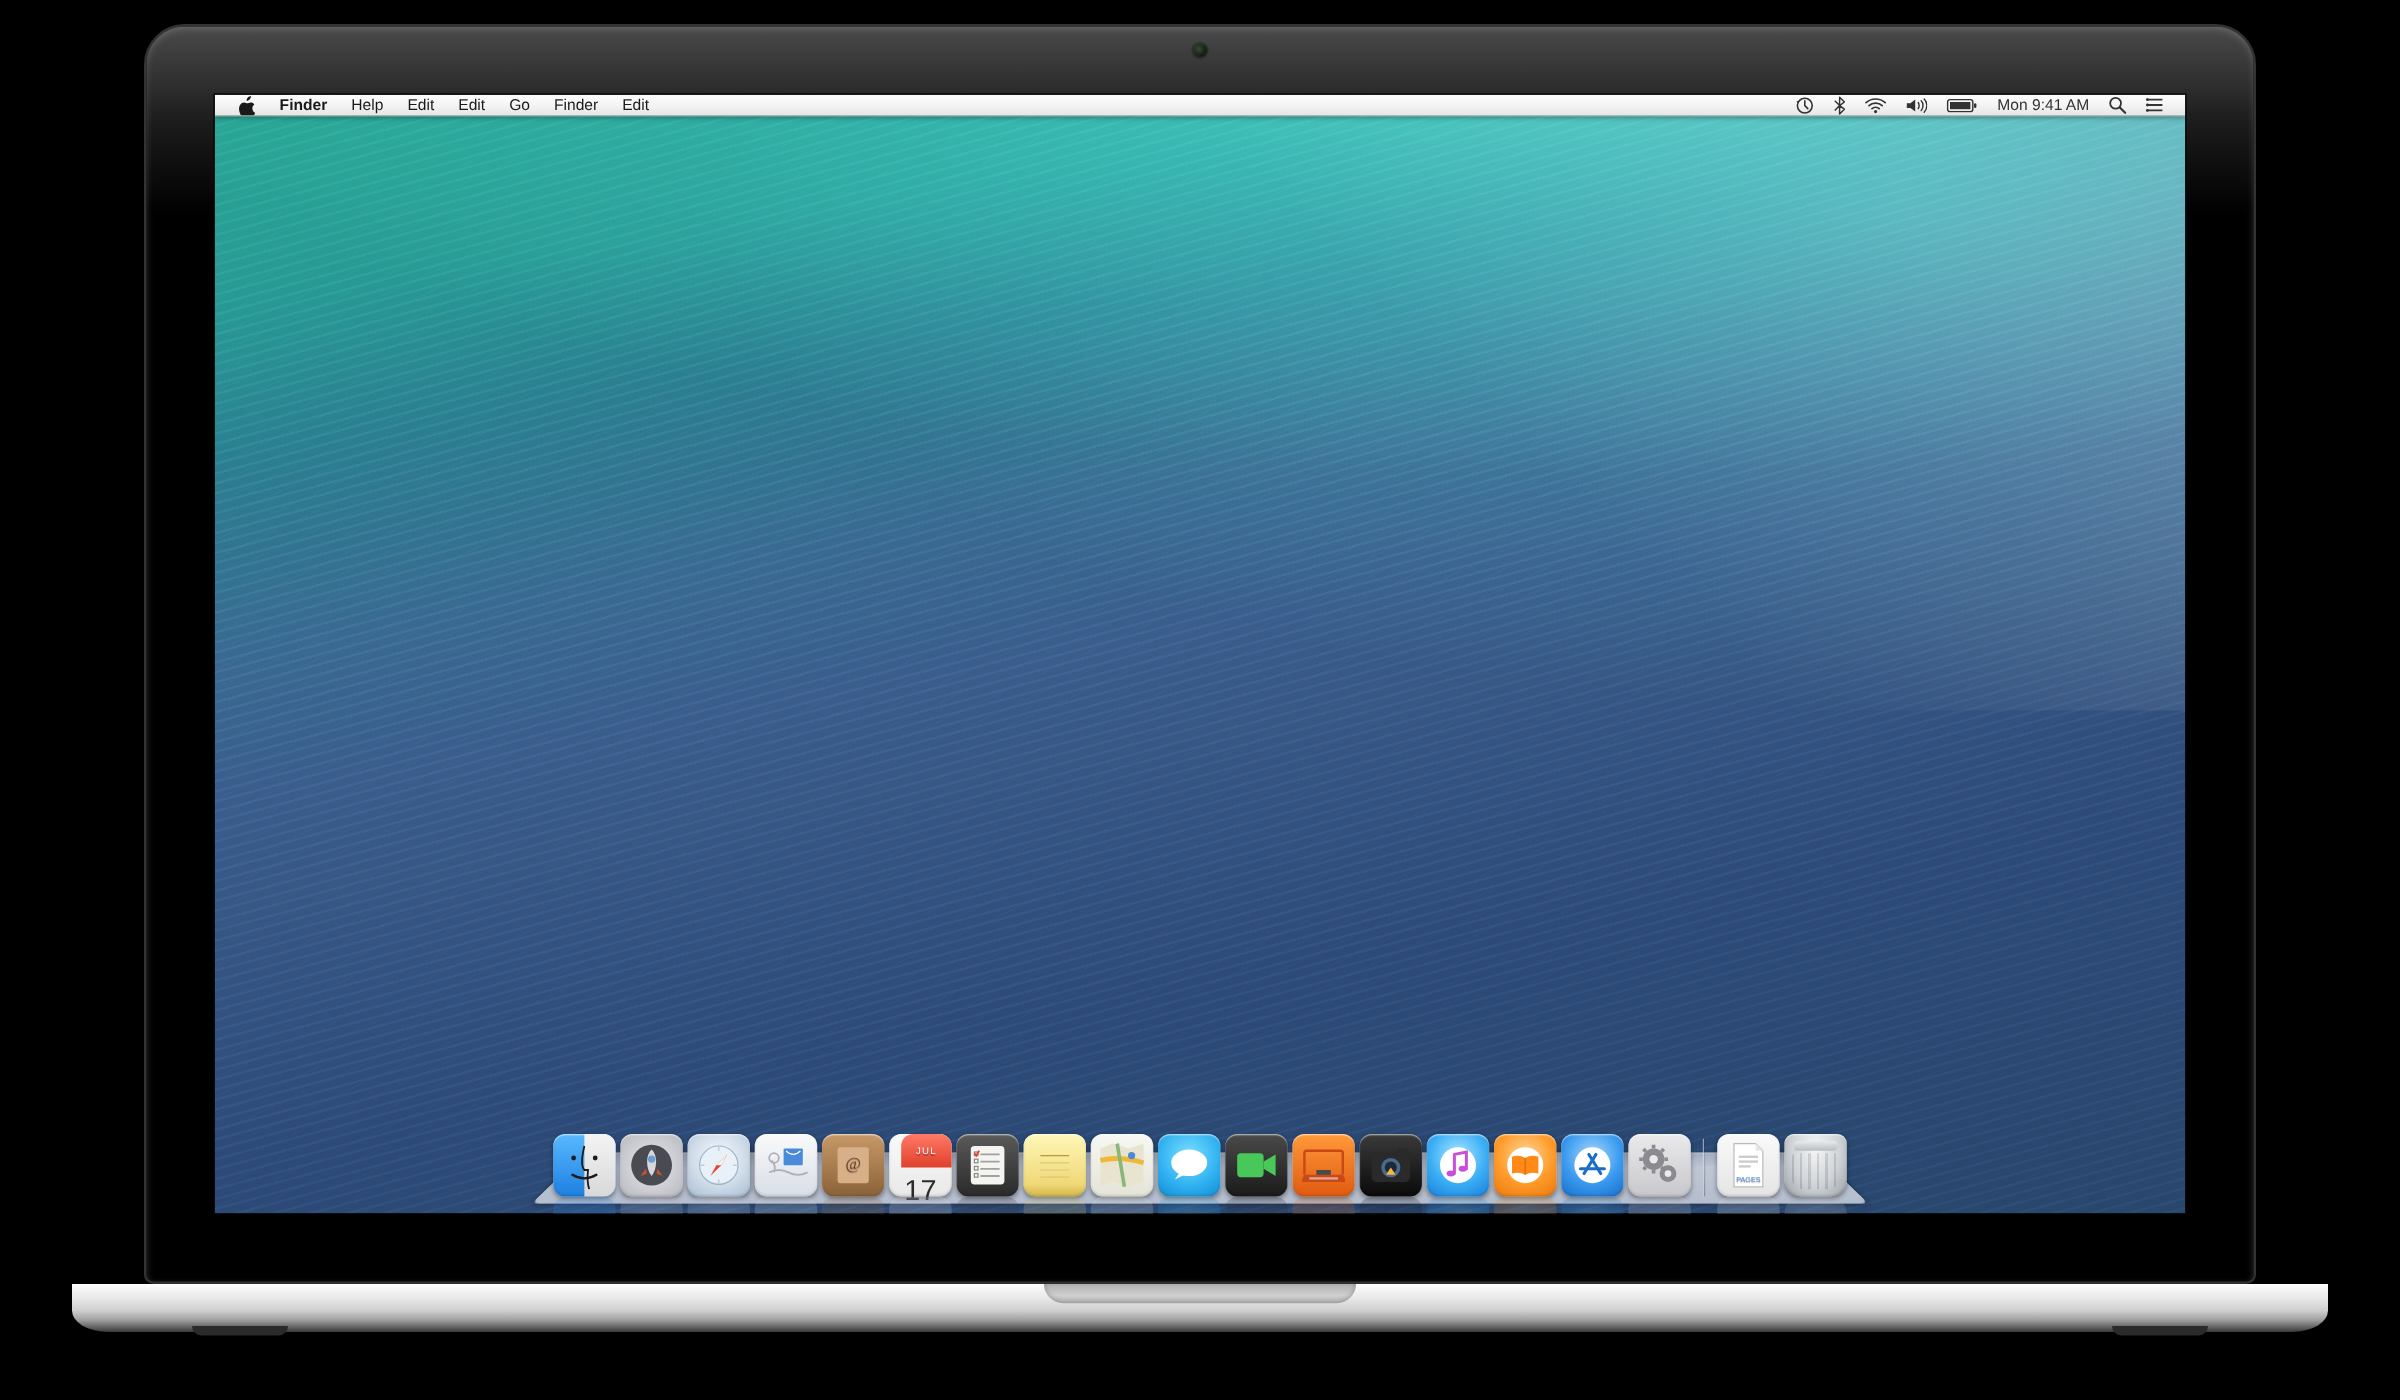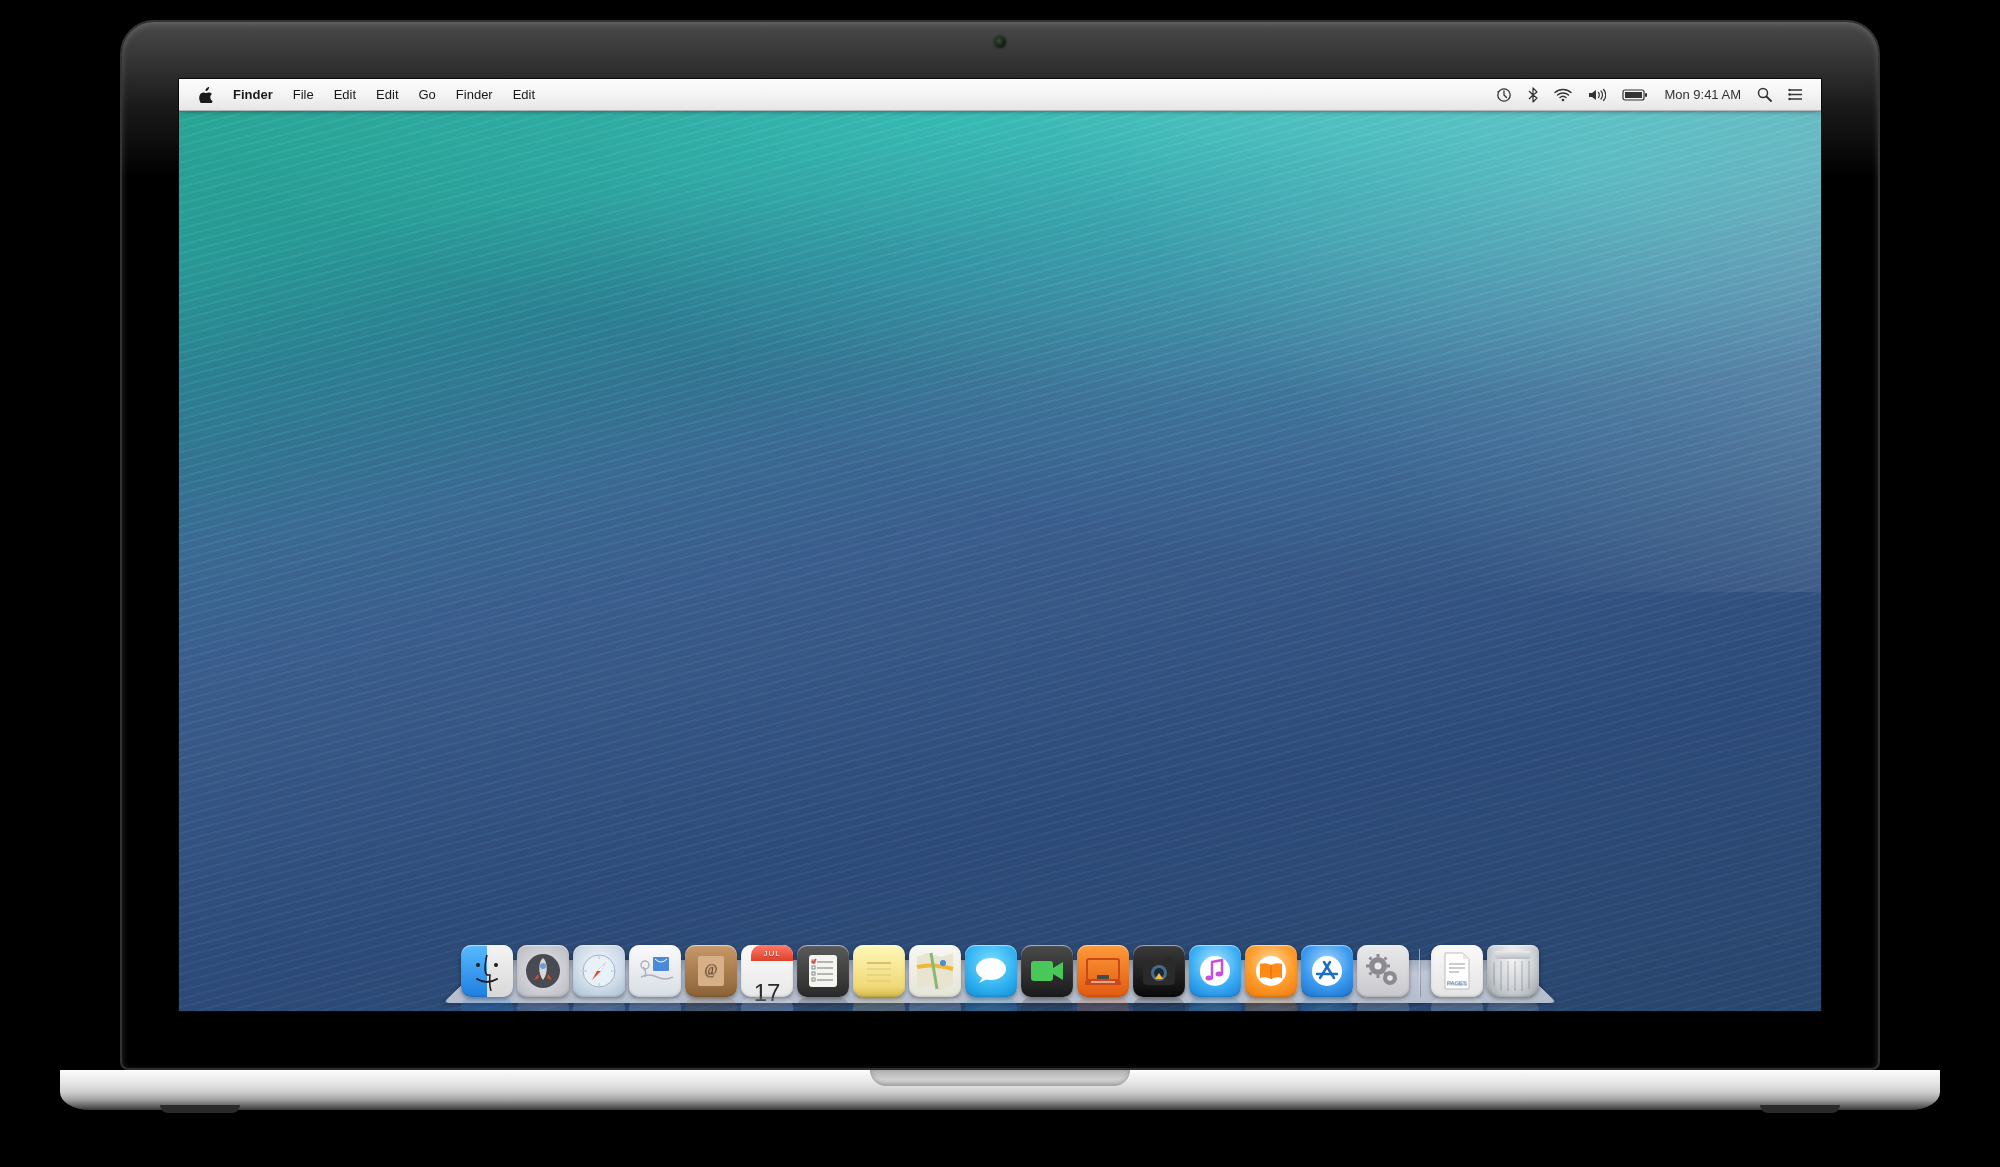--- a/index.html
+++ b/index.html
@@ -106,21 +106,21 @@
   top: 0; right: 0;
   width: 55%; height: 55%;
   background: linear-gradient(225deg, rgba(255,255,255,.22) 0%, rgba(255,255,255,.08) 35%, rgba(255,255,255,0) 60%);
   pointer-events: none;
 }
 
 
 .menubar {
   position: absolute;
   top: 0; left: 0; right: 0;
-  height: 32px;
+  height: 18px;
   background: linear-gradient(180deg, #fdfdfd 0%, #f4f4f4 50%, #e6e6e6 100%);
   border-bottom: 1px solid #b5b5b5;
   display: flex;
   align-items: center;
   justify-content: space-between;
   padding: 0 10px;
   font-size: 13px;
   color: #1a1a1a;
   z-index: 10;
   box-shadow: 0 1px 4px rgba(0,0,0,.35);
@@ -216,21 +216,21 @@
 .i-iphoto   { background: linear-gradient(180deg,#3a3a3a,#0a0a0a); }
 .i-itunes   { background: radial-gradient(circle at 50% 35%,#aee8ff,#3aaef5 55%,#1a7ed8); }
 .i-ibooks   { background: radial-gradient(circle at 50% 35%,#ffd898,#ff9a28 55%,#e87810); }
 .i-appstore { background: radial-gradient(circle at 50% 35%,#a8d8ff,#3a9aef 55%,#1a6ec8); }
 .i-sysprefs { background: linear-gradient(180deg,#eaeaec,#c8c8cc); }
 .i-pages    { background: linear-gradient(180deg,#fafafa,#e4e4e4); }
 .i-trash    { background: radial-gradient(ellipse at 50% 25%, #f4f5f6 0%, #cfd3d7 55%, #9aa0a6 100%); border-radius: 8px 8px 14px 14px; }
 .i-trash::before{content:"";position:absolute;left:6px;right:6px;bottom:6px;top:16px;background:repeating-linear-gradient(90deg,rgba(0,0,0,.12) 0 2px,transparent 2px 7px);border-radius:4px 4px 10px 10px;}
 .i-trash::after{content:"";position:absolute;top:6px;left:8px;right:8px;height:8px;background:linear-gradient(180deg,#e8eaec,#b8bcc0);border-radius:3px;}
 
-.cal-head{position:absolute;top:0;left:10px;right:0;height:16px;background:linear-gradient(180deg,#ff7a68,#e0402a);border-radius:10px 10px 0 0;font-size:8px;display:flex;align-items:center;justify-content:center;letter-spacing:1px;}
+.cal-head{position:absolute;top:0;left:10px;right:0;height:28px;background:linear-gradient(180deg,#ff7a68,#e0402a);border-radius:10px 10px 0 0;font-size:8px;display:flex;align-items:center;justify-content:center;letter-spacing:1px;}
 .cal-day{position:absolute;top:18px;left:0;right:0;text-align:center;color:#2a2a2a;font-size:24px;font-weight:300;text-shadow:none;margin-top:16px;}
 
 </style>
 </head>
 <body>
 
 <div class="laptop">
   <div class="lid">
     <div class="camera"></div>
     <div class="screen">
@@ -238,21 +238,21 @@
         <div class="glare"></div>
 
         <div class="menubar">
           <div class="left">
             <div class="item">
               <svg width="14" height="16" viewBox="0 0 14 16">
                   <path fill="#1a1a1a" d="M11.3 8.5c0-2 1.6-2.9 1.7-3-1-1.4-2.4-1.6-2.9-1.6-1.2-.1-2.4.7-3 .7s-1.6-.7-2.6-.7C3 4 1.6 4.8.9 6.2c-1.5 2.7-.4 6.6 1.1 8.8.7 1 1.5 2.2 2.6 2.1 1-.1 1.4-.7 2.7-.7s1.6.7 2.7.6c1.1 0 1.8-1 2.5-2.1.8-1.2 1.1-2.4 1.1-2.4-.1 0-2.3-.9-2.3-4zm-2.1-7.3C9.8.5 10.2-.5 10.1-1.5c-.9 0-2 .6-2.6 1.3-.6.7-1.1 1.7-1 2.7 1 .1 2-.5 2.7-1.3z" transform="translate(0 1.5)"></path>
                 </svg>
             </div>
             <div class="item bold">Finder</div>
-            <div class="item">File</div>
+            <div class="item">Help</div>
             <div class="item">Edit</div>
             <div class="item">Edit</div>
             <div class="item">Go</div>
             <div class="item">Finder</div>
             <div class="item">Edit</div>
           </div>
           <div class="right">
             <div class="item">
               <svg width="16" height="16" viewBox="0 0 16 16">
                   <circle cx="8" cy="8" r="6.2" fill="none" stroke="#333" stroke-width="1.3"></circle>

